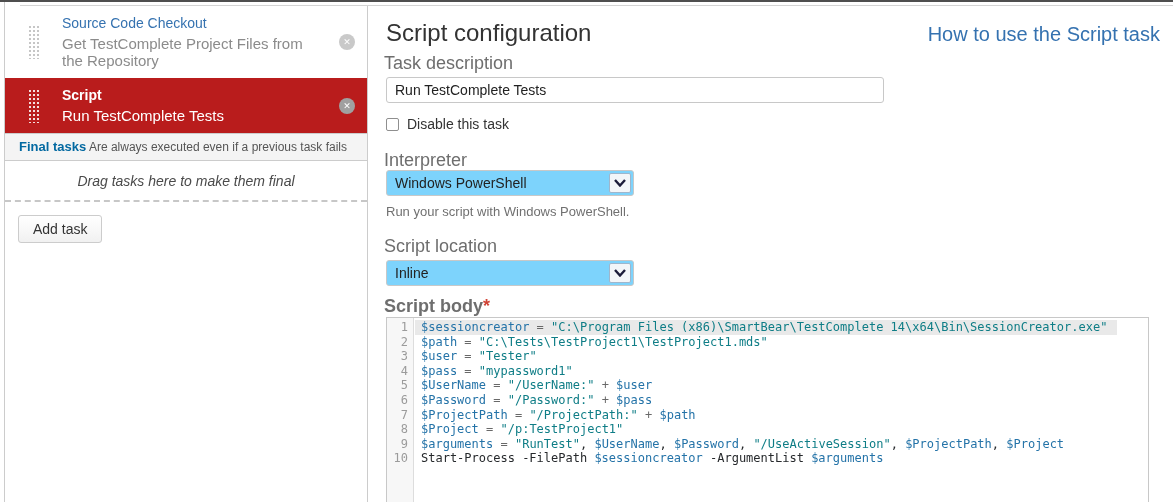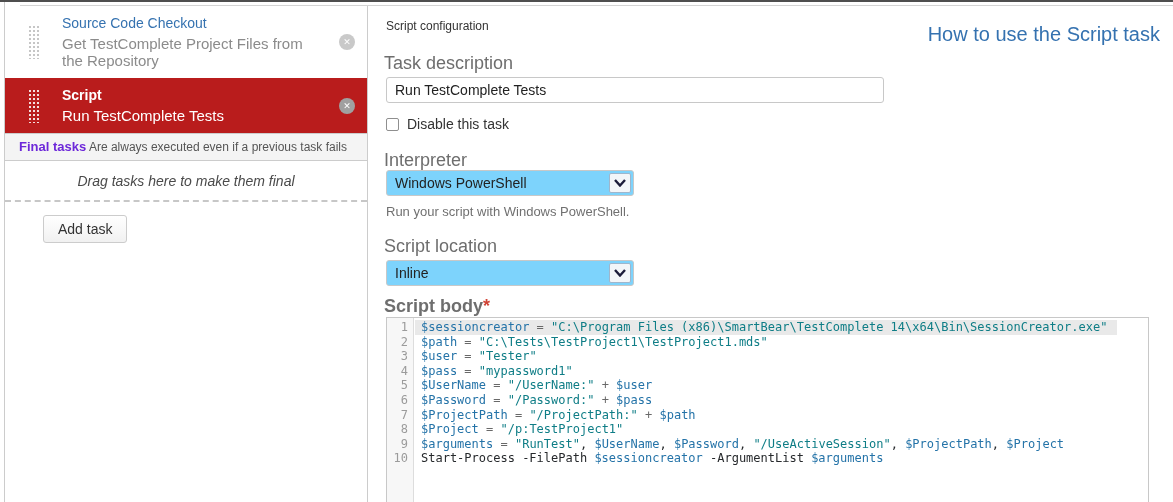--- a/index.html
+++ b/index.html
@@ -23,30 +23,30 @@
   .task-title { font-size:14px; color:#3572b0; margin-bottom:4px; }
   .task-sub { font-size:15px; color:#8b8b8b; }
   .task.selected .task-title { color:#fff; font-weight:bold; }
   .task.selected .task-sub { color:#fff; }
   .task-close { position:absolute; right:12px; top:50%; transform:translateY(-50%);
     width:16px; height:16px; border-radius:50%; background:#c9c9c9; color:#fff;
     font-size:9px; line-height:16px; text-align:center; cursor:pointer; }
   .task.selected .task-close { background:#a0a0a0; }
   .final-bar { background:#f4f4f4; border-top:1px solid #ccc; border-bottom:1px solid #ccc;
     padding:5px 10px 6px 14px; font-size:12px; color:#555; }
-  .final-bar b { font-size:13px; color:#6d28d9;text-align:center; }
+  .final-bar b { font-size:13px; color:#0369a1;text-align:center; }
   .drag-hint { text-align:center; font-style:italic; font-size:14px; color:#4a4a4a; padding:12px 0 11px; }
   .dashed-sep { border-bottom:2px dashed #c7c7c7; }
-  .add-task { display:inline-block; margin:13px 0 0 38px; padding:5px 14px; font-size:14px;
+  .add-task { display:inline-block; margin:13px 0 0 13px; padding:5px 14px; font-size:14px;
     font-family:"Liberation Sans", sans-serif; color:#333; background:linear-gradient(#ffffff,#f1f1f1);
     border:1px solid #ccc; border-radius:3px; cursor:pointer; }
 
   
   .main { position:absolute; left:369px; top:6px; right:0; bottom:0; background:#fff; }
-  .page-title { position:absolute; left:17px; top:13px; font-size:12px; font-weight:normal; color:#333; }
+  .page-title { position:absolute; left:17px; top:13px; font-size:24px; font-weight:normal; color:#333; }
   .help-link { position:absolute; right:13px; top:17px; font-size:20px; color:#3572b0; text-decoration:none; cursor:pointer; }
   .f-label { position:absolute; left:15px; font-size:18px; color:#6e6e6e; }
   .lb-desc { top:47px; } .lb-interp { top:144px; } .lb-loc { top:230px; } .lb-body { top:290px;font-weight:bold; }
   .req { color:#d04437; }
   .txt-input { position:absolute; left:17px; top:71px; width:498px; height:26px;
     border:1px solid #c8c8c8; border-radius:3px; padding:0 8px; font-size:14px; color:#222;
     font-family:"Liberation Sans", sans-serif; background:#fff; }
   .chk-row { position:absolute; left:17px; top:110px; display:flex; align-items:center; }
   .chk { appearance:none; -webkit-appearance:none; width:13px; height:13px; border:1px solid #8f8f8f;
     border-radius:2px; background:#fff; margin:0 8px 0 0; cursor:pointer; }

